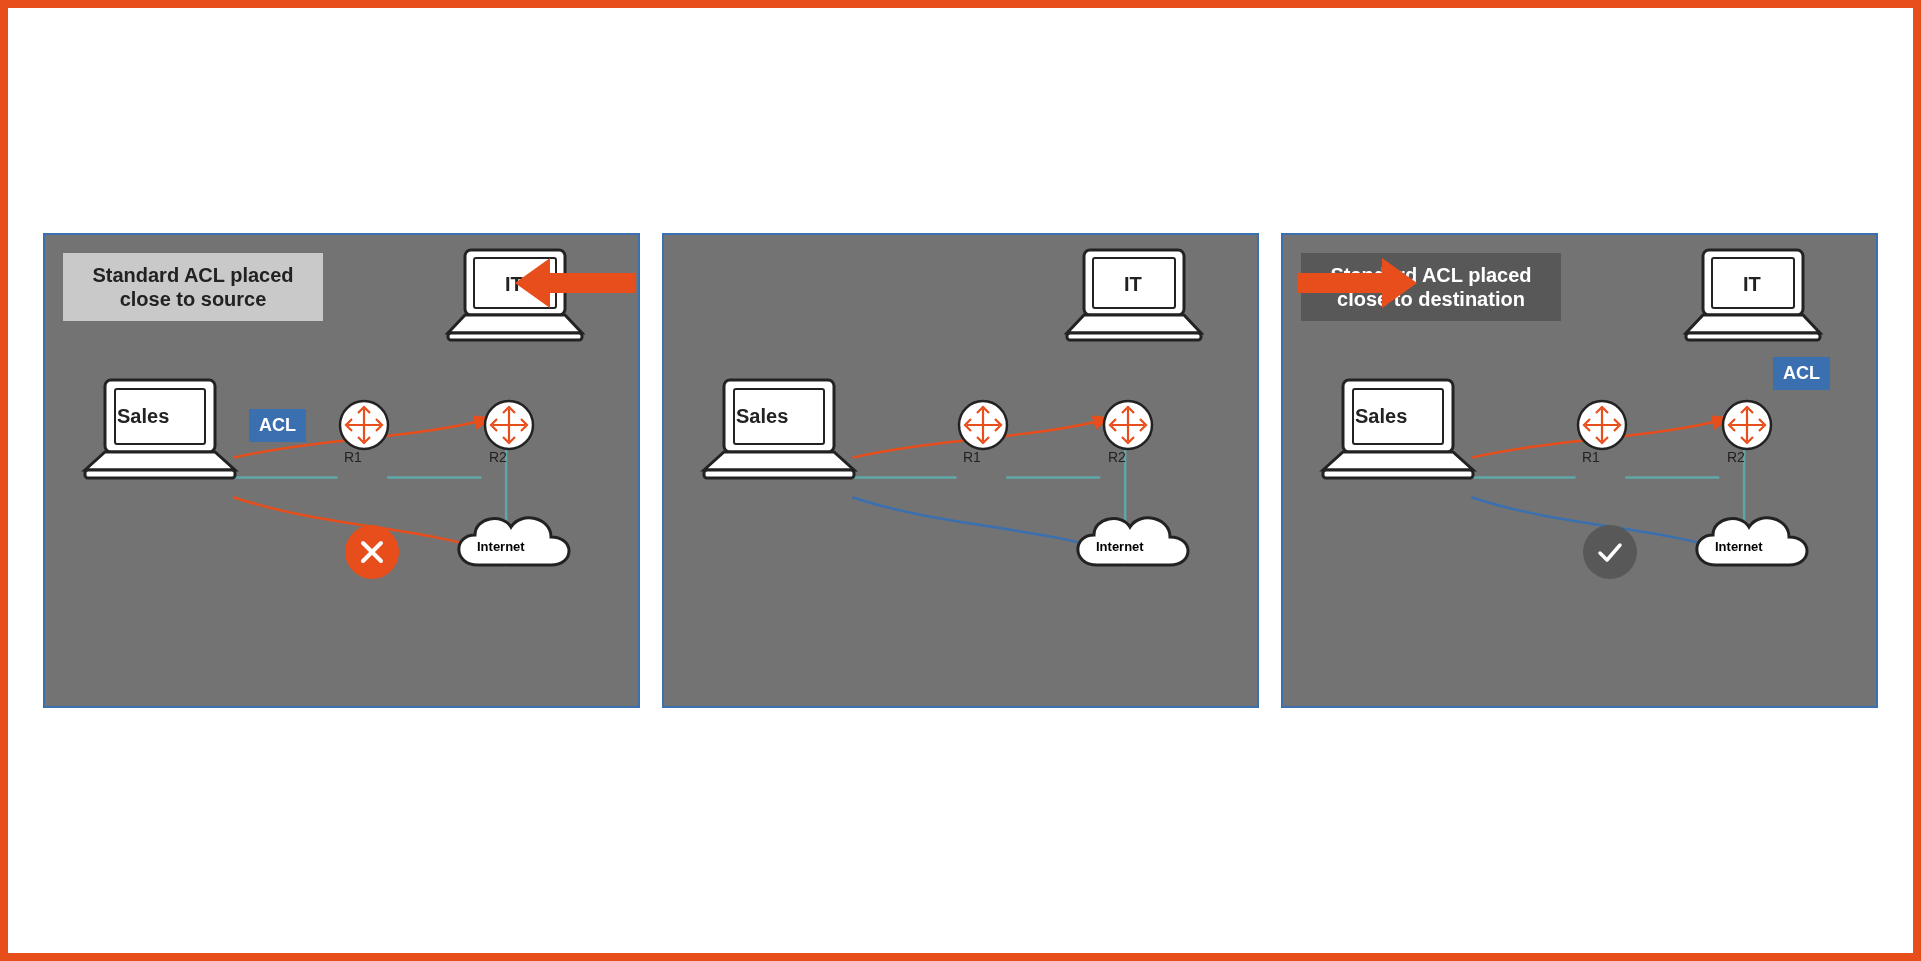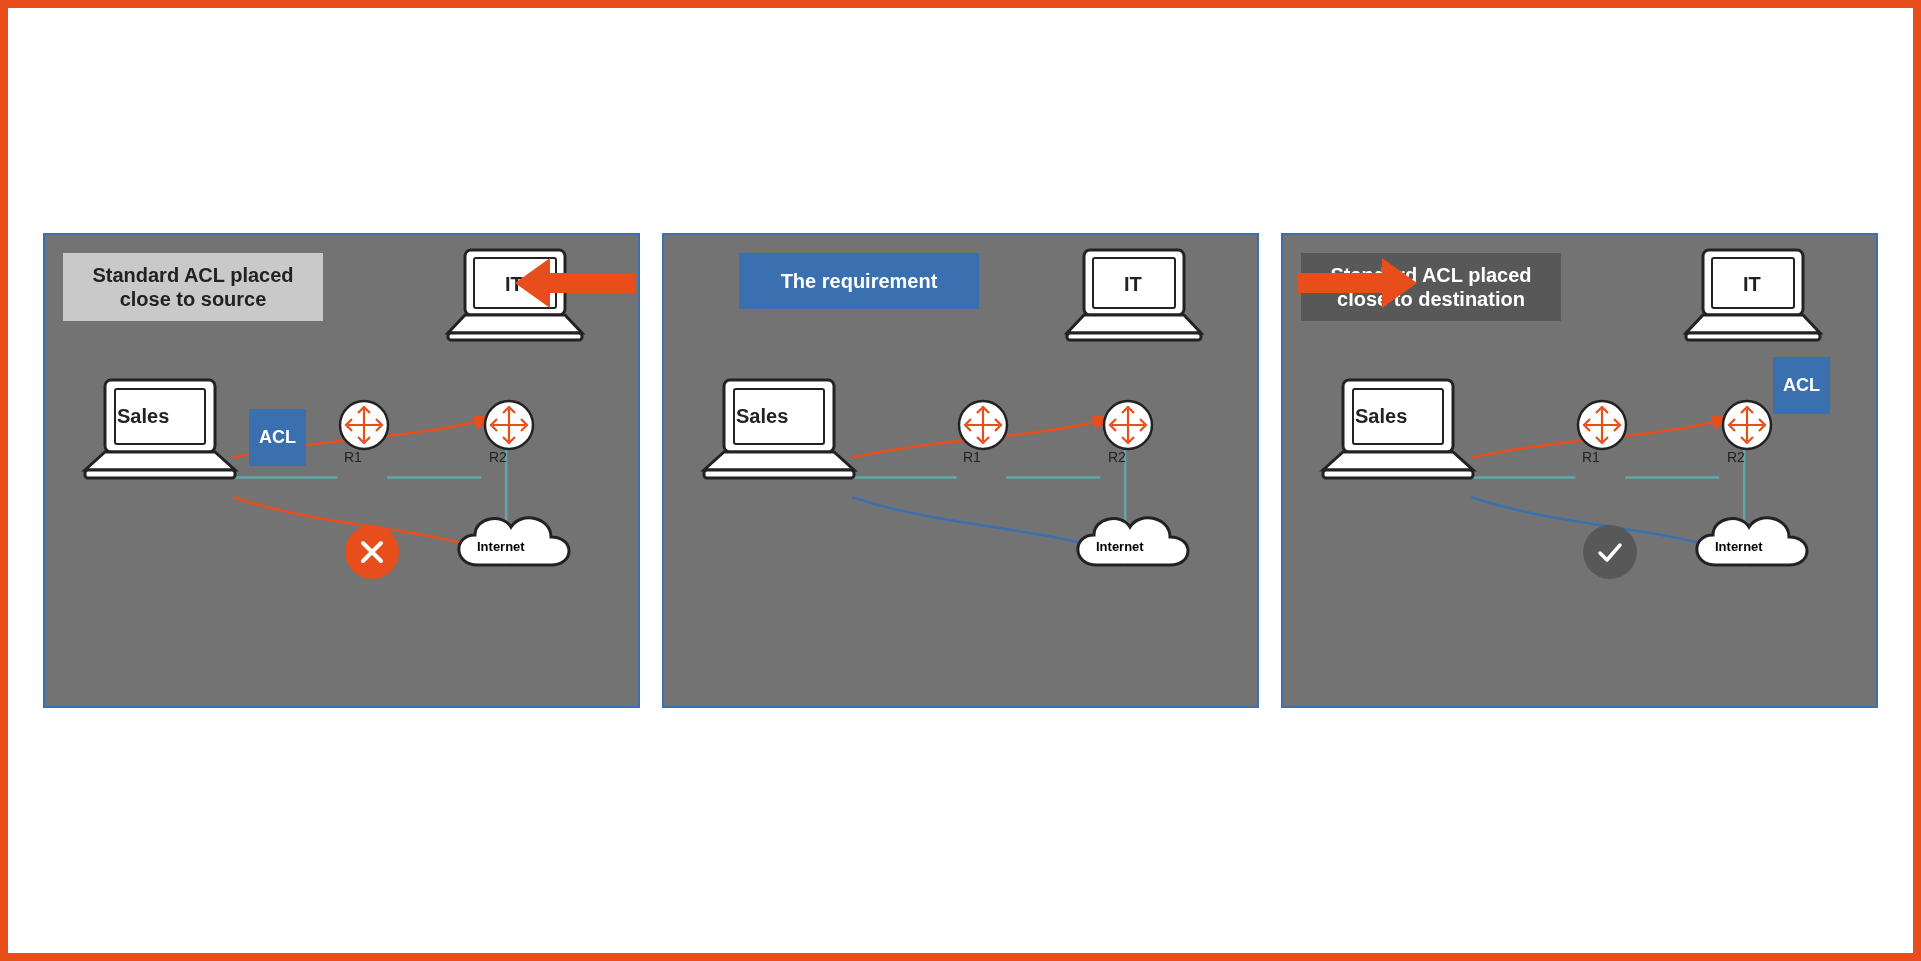--- a/index.html
+++ b/index.html
@@ -112,21 +112,21 @@
     font-size: 13px;
   }
 
   
   .acl {
     position: absolute;
     background: #3A6FB0;
     color: #fff;
     font-weight: 700;
     font-size: 18px;
-    padding: 18px 10px;
+    padding: 6px 10px;
     z-index: 5;
     text-align: center;
   }
 
   
   .status-circle {
     position: absolute;
     width: 54px;
     height: 54px;
     border-radius: 50%;
@@ -236,21 +236,20 @@
       <div class="cloud-label" style="top:304px; left:432px;">Internet</div>
 
       <div class="status-circle status-x" style="top:290px; left:300px;">
         <svg width="30" height="30" viewBox="0 0 30 30">
           <path d="M6 6 L24 24 M24 6 L6 24" stroke="#fff" stroke-width="4" stroke-linecap="round"></path>
         </svg>
       </div>
     </div>
 
     <div class="panel">
-      <div class="title-box title-blue" style="left:75px; min-width:240px; padding:16px 18px;"><span>The requirement</span></div>
 
       <svg class="net-svg" viewBox="0 0 598 366">
         <defs>
           <marker id="arrOrangeC" markerWidth="10" markerHeight="10" refX="7" refY="3" orient="auto">
             <path d="M0,0 L8,3 L0,6 Z" fill="#E84E1B"></path>
           </marker>
           <marker id="arrBlueC" markerWidth="10" markerHeight="10" refX="7" refY="3" orient="auto">
             <path d="M0,0 L8,3 L0,6 Z" fill="#3A6FB0"></path>
           </marker>
         </defs>

